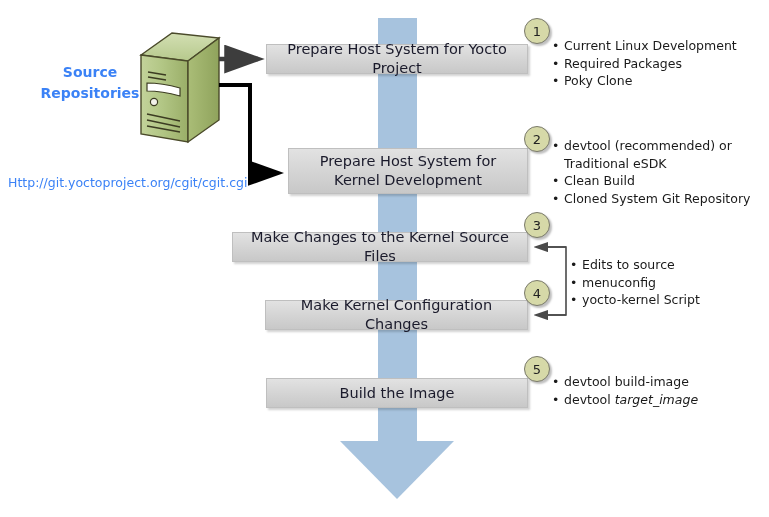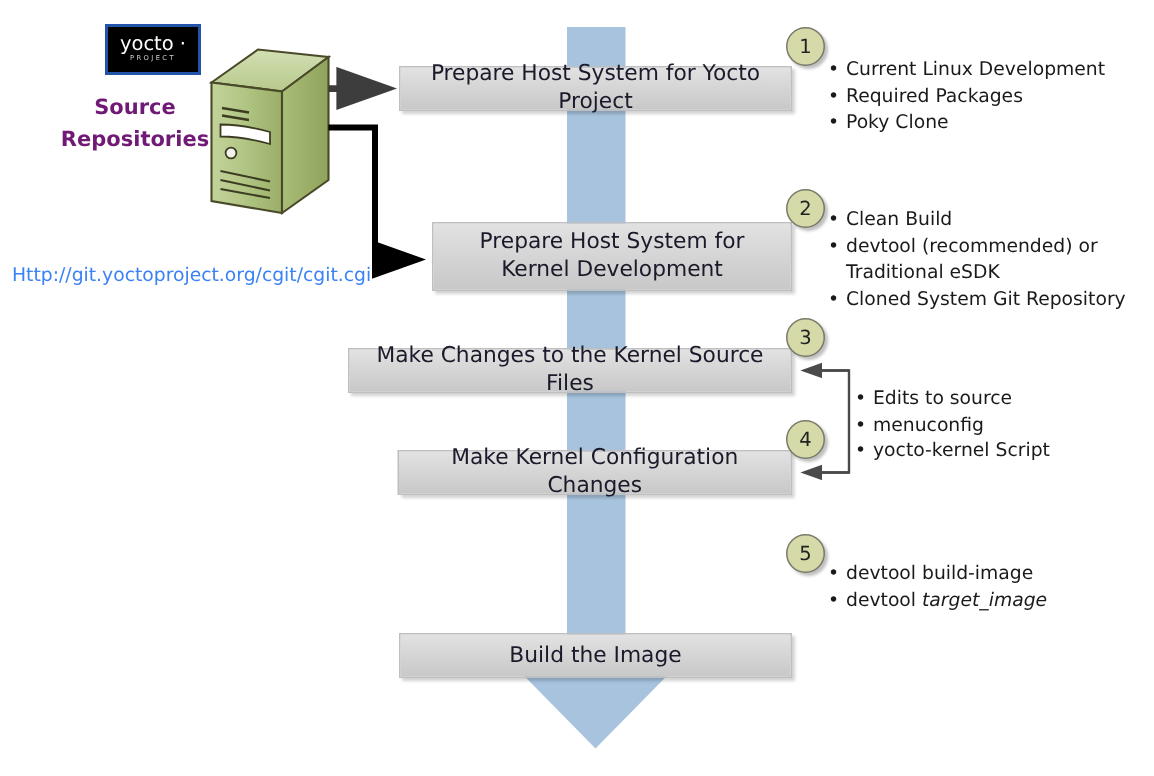--- a/index.html
+++ b/index.html
@@ -69,21 +69,21 @@
 
   
   .src-label {
     position: absolute;
     left: 30px;
     top: 62px;
     width: 120px;
     text-align: center;
     font-weight: bold;
     font-size: 14px;
-    color: #701a75;
+    color: #3b82f6;
     line-height: 21px;
   }
   .url-label {
     position: absolute;
     left: 8px;
     top: 143px;
     font-size: 12.5px;
     color: #3b82f6;
     white-space: nowrap;
     margin-top: 32px;
@@ -111,21 +111,21 @@
     text-align: center;
     color: #1a1a2b;
     font-size: 14.5px;
     line-height: 19px;
     padding: 0 6px;
   }
   #box1 { left: 266px; top: 44px;  width: 262px; height: 30px; }
   #box2 { left: 288px; top: 148px; width: 240px; height: 46px; }
   #box3 { left: 232px; top: 232px; width: 296px; height: 30px; }
   #box4 { left: 265px; top: 300px; width: 263px; height: 30px; }
-  #box5 { left: 266px; top: 378px; width: 262px; height: 30px; margin-top: 44px; }
+  #box5 { left: 266px; top: 378px; width: 262px; height: 30px; }
 
   
   .circle {
     position: absolute;
     width: 26px;
     height: 26px;
     border-radius: 50%;
     background: #d6d9a8;
     border: 1.5px solid #7a7a6a;
     box-shadow: 2px 2px 2px rgba(0,0,0,0.25);
@@ -178,24 +178,20 @@
   }
 </style>
 </head>
 <body>
 
 <div id="canvas">
 
   <div class="blue-shaft"></div>
   <div class="blue-head"></div>
 
-  <div class="yocto-logo">
-    <div class="yocto-word">yocto ·</div>
-    <div class="yocto-sub">PROJECT</div>
-  </div>
 
   <div class="src-label" style="white-space:pre-line;">Source
 Repositories</div>
 
   <div class="url-label">Http://git.yoctoproject.org/cgit/cgit.cgi</div>
 
   <div class="server">
     <svg width="88" height="115" viewBox="0 0 88 115">
       <defs>
         <linearGradient id="gFront" x1="0" y1="0" x2="1" y2="0">
@@ -266,23 +262,23 @@
   <div class="circle" id="c4">4</div>
   <div class="circle" id="c5">5</div>
 
   <ul class="bullets" id="b1">
     <li>Current Linux Development</li>
     <li>Required Packages</li>
     <li>Poky Clone</li>
   </ul>
 
   <ul class="bullets" id="b2">
-    <li>Clean Build</li>
     <li>devtool (recommended) or
 Traditional eSDK</li>
+    <li>Clean Build</li>
     <li>Cloned System Git Repository</li>
   </ul>
 
   <ul class="bullets" id="b34">
     <li>Edits to source</li>
     <li>menuconfig</li>
     <li>yocto-kernel Script</li>
   </ul>
 
   <ul class="bullets" id="b5">

